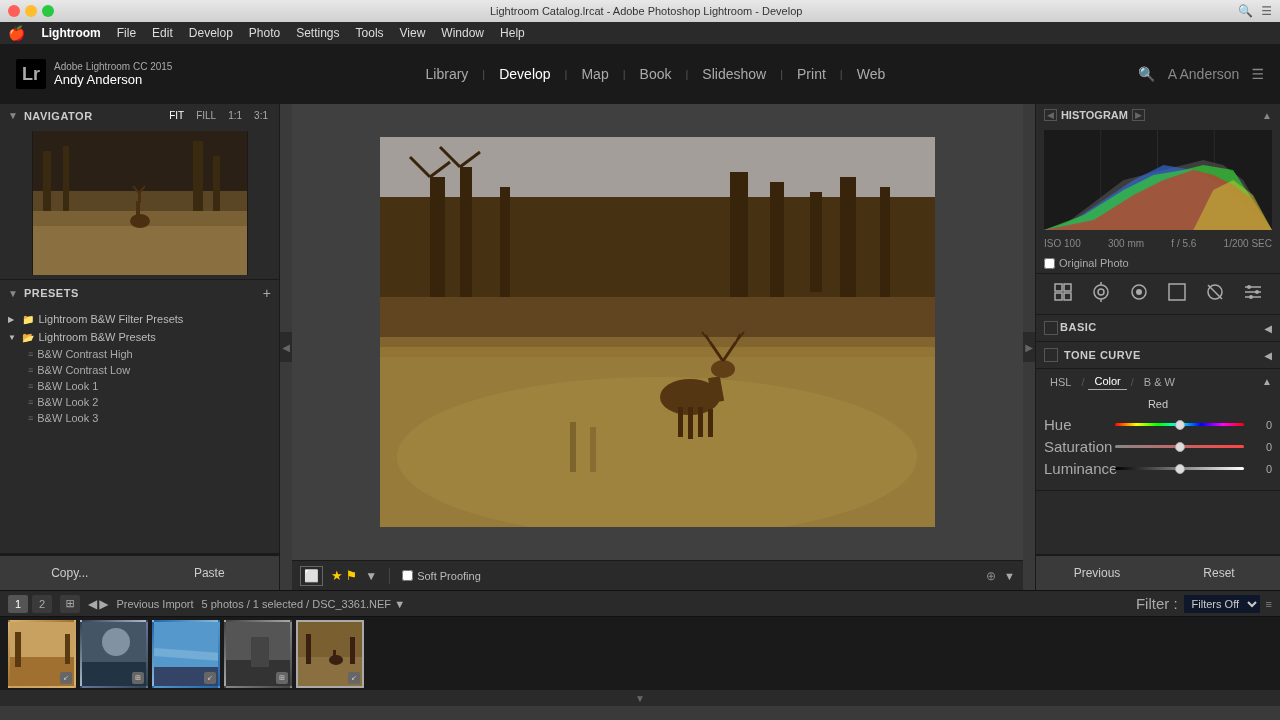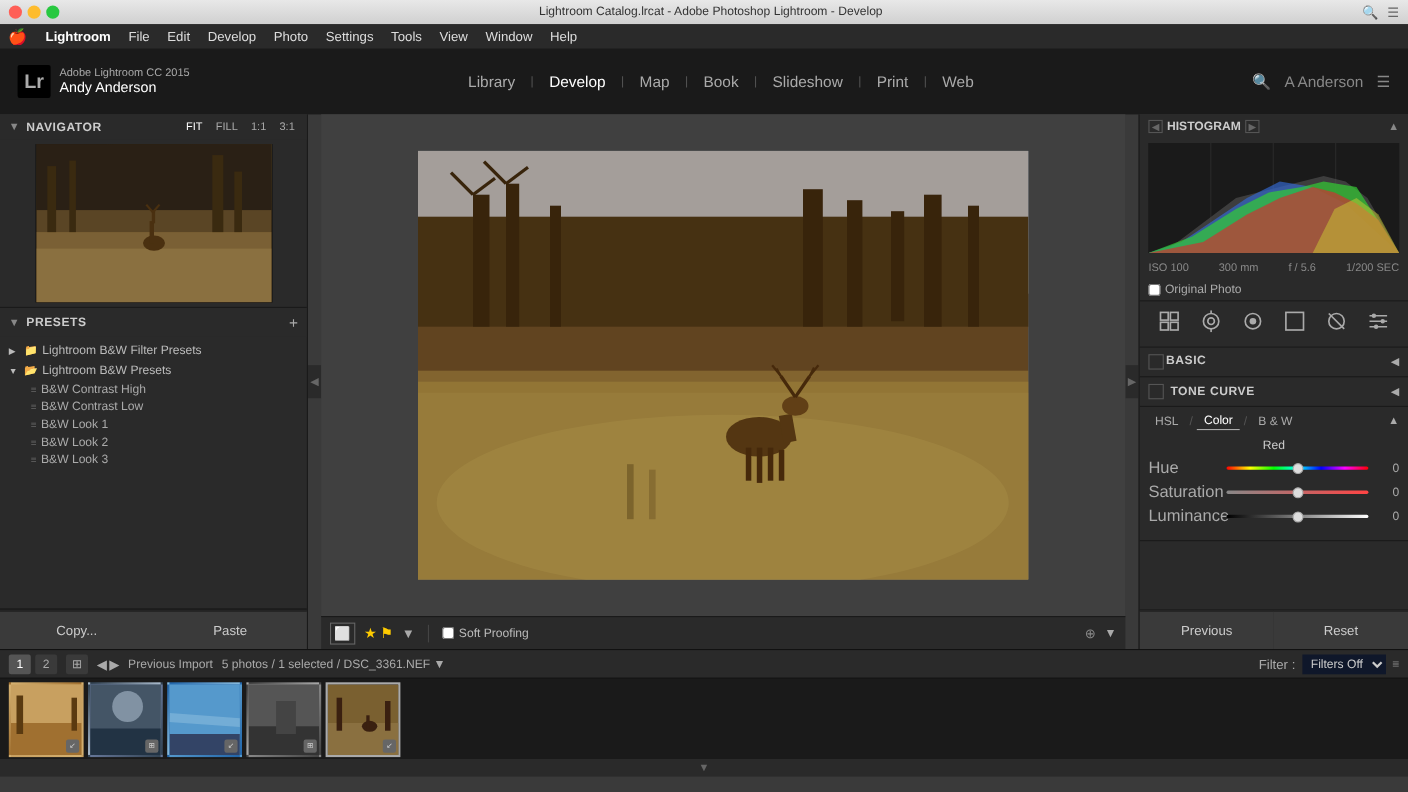--- a/index.html
+++ b/index.html
@@ -122,21 +122,21 @@
     .filmstrip-top .page-btns { display: flex; align-items: center; gap: 4px; }
     .page-btn { width: 20px; height: 18px; background: #3a3a3a; color: #aaa; font-size: 11px; display: flex; align-items: center; justify-content: center; cursor: pointer; border-radius: 2px; }
     .page-btn.active { background: #555; color: #fff; }
     .filmstrip-top .view-btns { display: flex; gap: 4px; }
     .view-btn { width: 20px; height: 18px; background: #3a3a3a; color: #aaa; font-size: 11px; display: flex; align-items: center; justify-content: center; cursor: pointer; border-radius: 2px; }
     .filmstrip-top .nav-arrows { display: flex; gap: 2px; }
     .nav-arrow { color: #aaa; font-size: 12px; cursor: pointer; }
     .filmstrip-top .import-info { color: #aaa; font-size: 11px; }
     .filmstrip-top .photo-info { color: #aaa; font-size: 11px; }
     .filmstrip-top .filter-section { margin-left: auto; display: flex; align-items: center; gap: 6px; }
-    .filter-label { color: #aaa; font-size: 12px; }
+    .filter-label { color: #aaa; font-size: 15px; }
     .filter-dropdown { background: #0f172a; color: #ccc; border: none; font-size: 11px; padding: 2px 4px; cursor: pointer; }
 
     .filmstrip-photos { flex: 1; display: flex; align-items: center; padding: 4px 8px; gap: 4px; overflow-x: auto; }
     .film-thumb { width: 68px; height: 68px; background: #333; border: 2px solid transparent; cursor: pointer; position: relative; overflow: hidden; flex-shrink: 0; }
     .film-thumb.selected { border-color: #aaa; }
     .film-badge { position: absolute; bottom: 2px; right: 2px; width: 12px; height: 12px; background: #666; border-radius: 2px; display: flex; align-items: center; justify-content: center; font-size: 7px; color: #ccc; }
 
     
     .thumb-1 { background: linear-gradient(135deg, #c8a060 0%, #d4b070 50%, #a07030 100%); }
     .thumb-2 { background: linear-gradient(135deg, #667799 0%, #334455 50%, #aabbcc 100%); }

